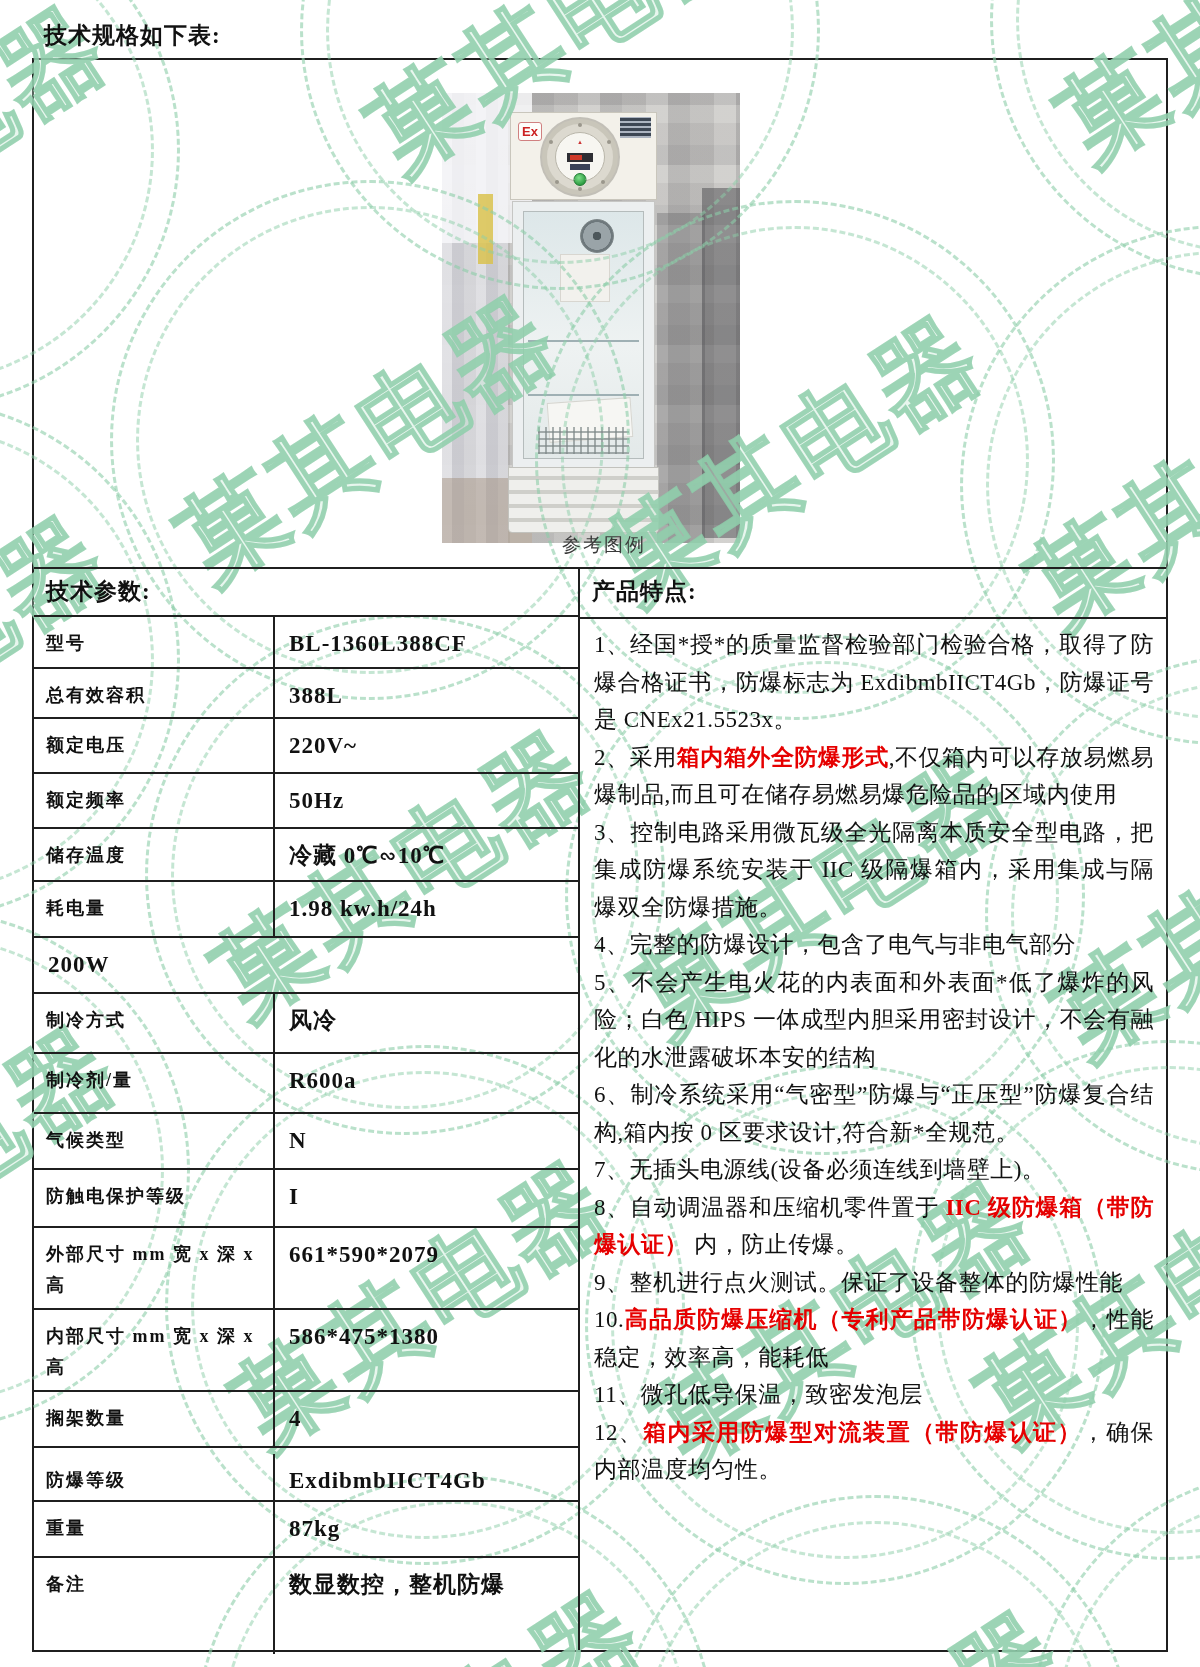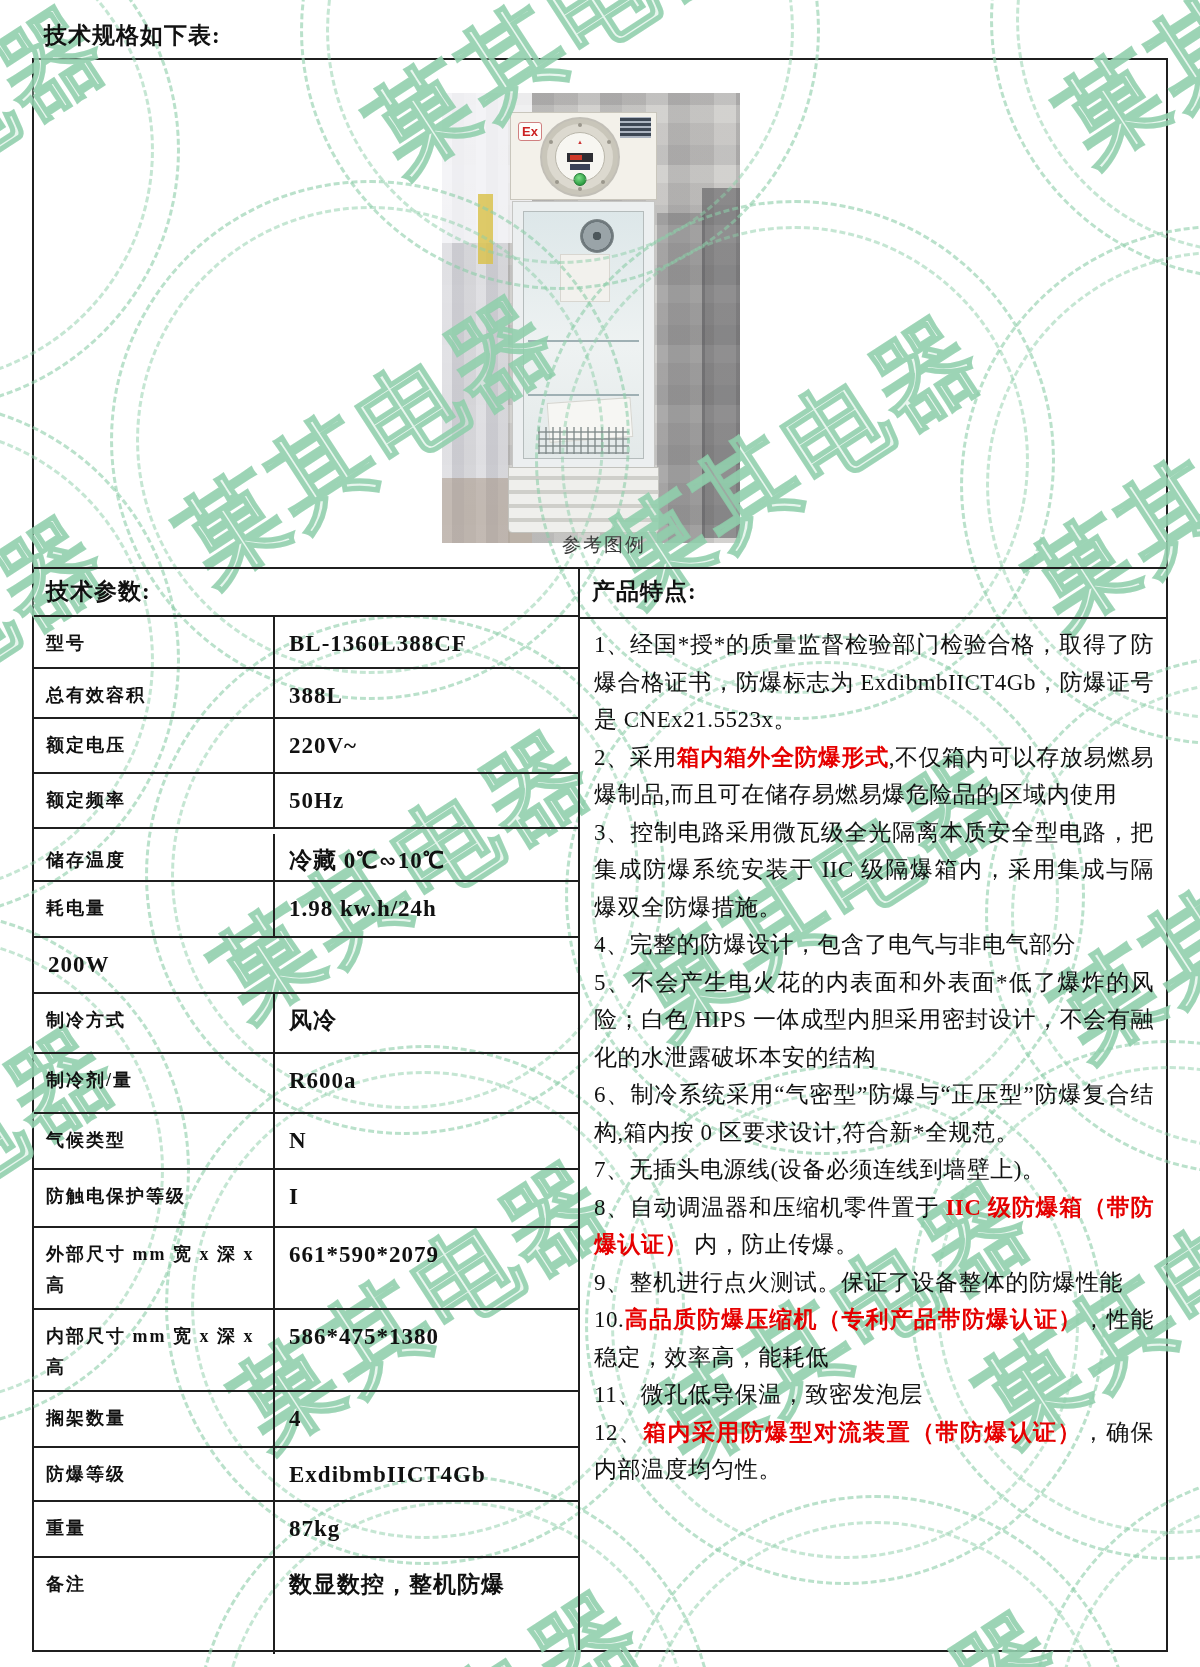--- a/index.html
+++ b/index.html
@@ -333,21 +333,21 @@
             <div class="spec-value">388L</div>
           </div>
           <div class="spec-row" style="min-height: 55px;">
             <div class="spec-label">额定电压</div>
             <div class="spec-value">220V~</div>
           </div>
           <div class="spec-row" style="min-height: 55px;">
             <div class="spec-label">额定频率</div>
             <div class="spec-value">50Hz</div>
           </div>
-          <div class="spec-row" style="min-height: 53px; align-items: flex-end;">
+          <div class="spec-row" style="min-height: 53px;">
             <div class="spec-label">储存温度</div>
             <div class="spec-value">冷藏 0℃∽10℃</div>
           </div>
           <div class="spec-row" style="min-height: 56px;">
             <div class="spec-label">耗电量</div>
             <div class="spec-value">1.98 kw.h/24h</div>
           </div>
           <div class="spec-row" style="min-height: 56px;">
             <div class="spec-value">200W</div>
           </div>
@@ -372,21 +372,21 @@
             <div class="spec-value">661*590*2079</div>
           </div>
           <div class="spec-row" style="min-height: 82px;">
             <div class="spec-label">内部尺寸 mm 宽 x 深 x 高</div>
             <div class="spec-value">586*475*1380</div>
           </div>
           <div class="spec-row" style="min-height: 56px;">
             <div class="spec-label">搁架数量</div>
             <div class="spec-value">4</div>
           </div>
-          <div class="spec-row" style="min-height: 54px;">
+          <div class="spec-row" style="min-height: 54px; align-items: flex-end;">
             <div class="spec-label">防爆等级</div>
             <div class="spec-value">ExdibmbIICT4Gb</div>
           </div>
           <div class="spec-row" style="min-height: 56px;">
             <div class="spec-label">重量</div>
             <div class="spec-value">87kg</div>
           </div>
           <div class="spec-row" style="min-height: 98px;">
             <div class="spec-label">备注</div>
             <div class="spec-value">数显数控，整机防爆</div>

